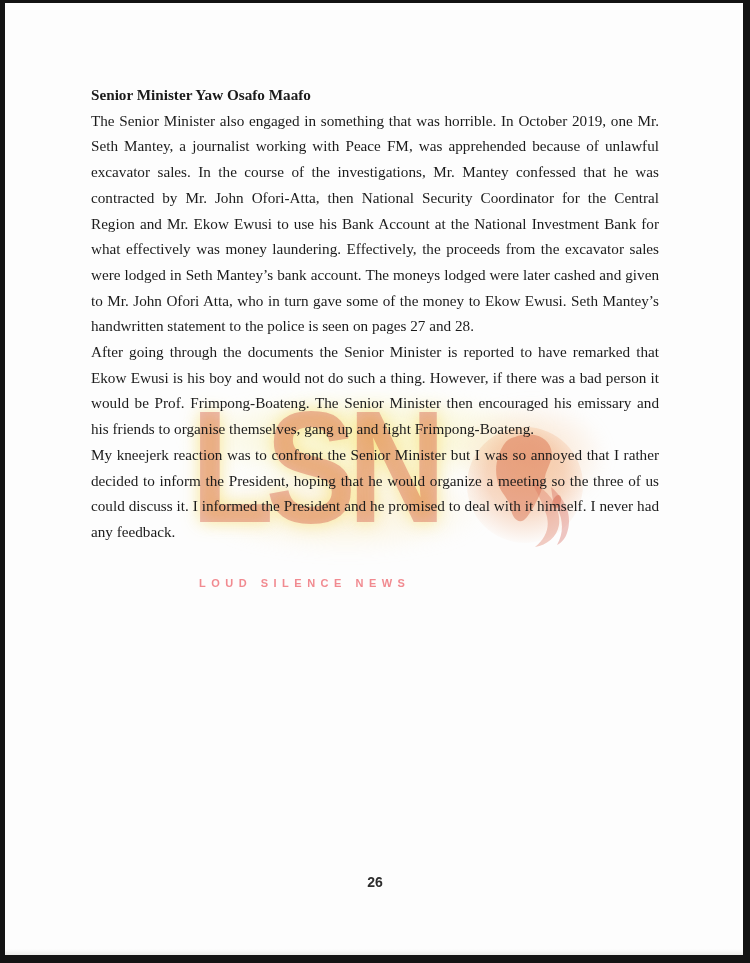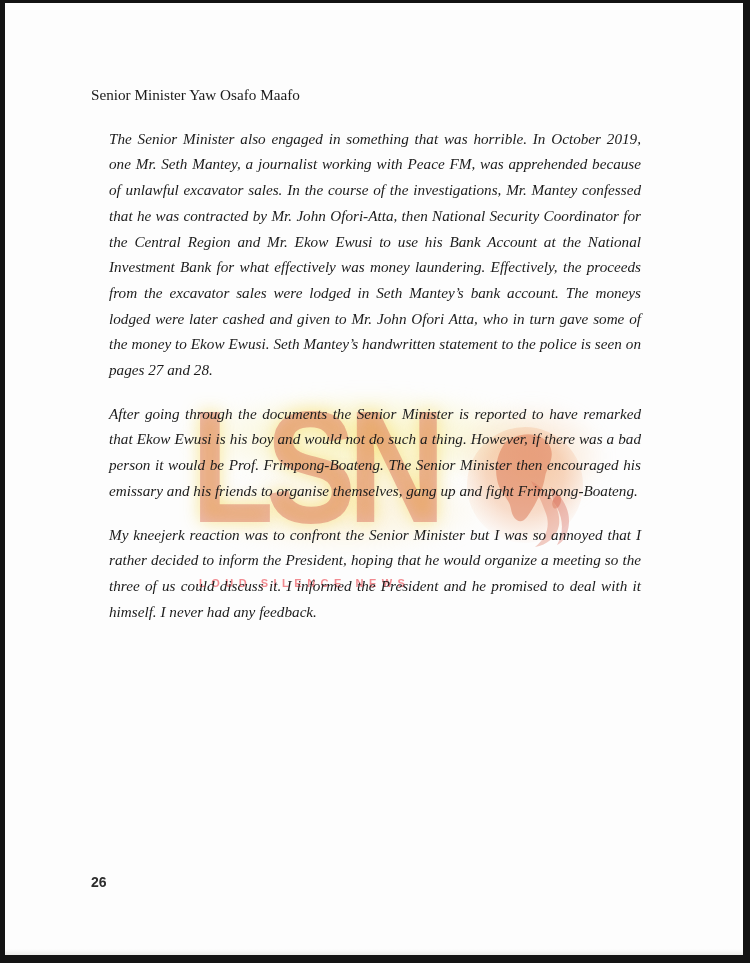--- a/index.html
+++ b/index.html
@@ -58,30 +58,30 @@
   }
 
   
   .content {
     position: absolute; left: 86px; top: 79px; width: 568px; z-index: 2;
     color: #1b1b1b;
   }
   .content h1 {
     margin: 0;
     font-size: 15.2px; line-height: 25.7px;
-    font-weight: normal;
+    font-weight: bold;
   }
   .content p {
-    margin: 18px;
+    margin: 0;
     font-size: 15.2px; line-height: 25.7px;
     text-align: justify;
-    font-style: italic;
   }
   .page-number {
     position: absolute; left: 86px; top: 871px; width: 568px; z-index: 2;
+    text-align: center;
     font-family: "Liberation Sans", sans-serif;
     font-weight: 600;
     font-size: 14px;
     color: #2d2d2d;
   }
 </style>
 </head>
 <body>
 
 <div class="page">

